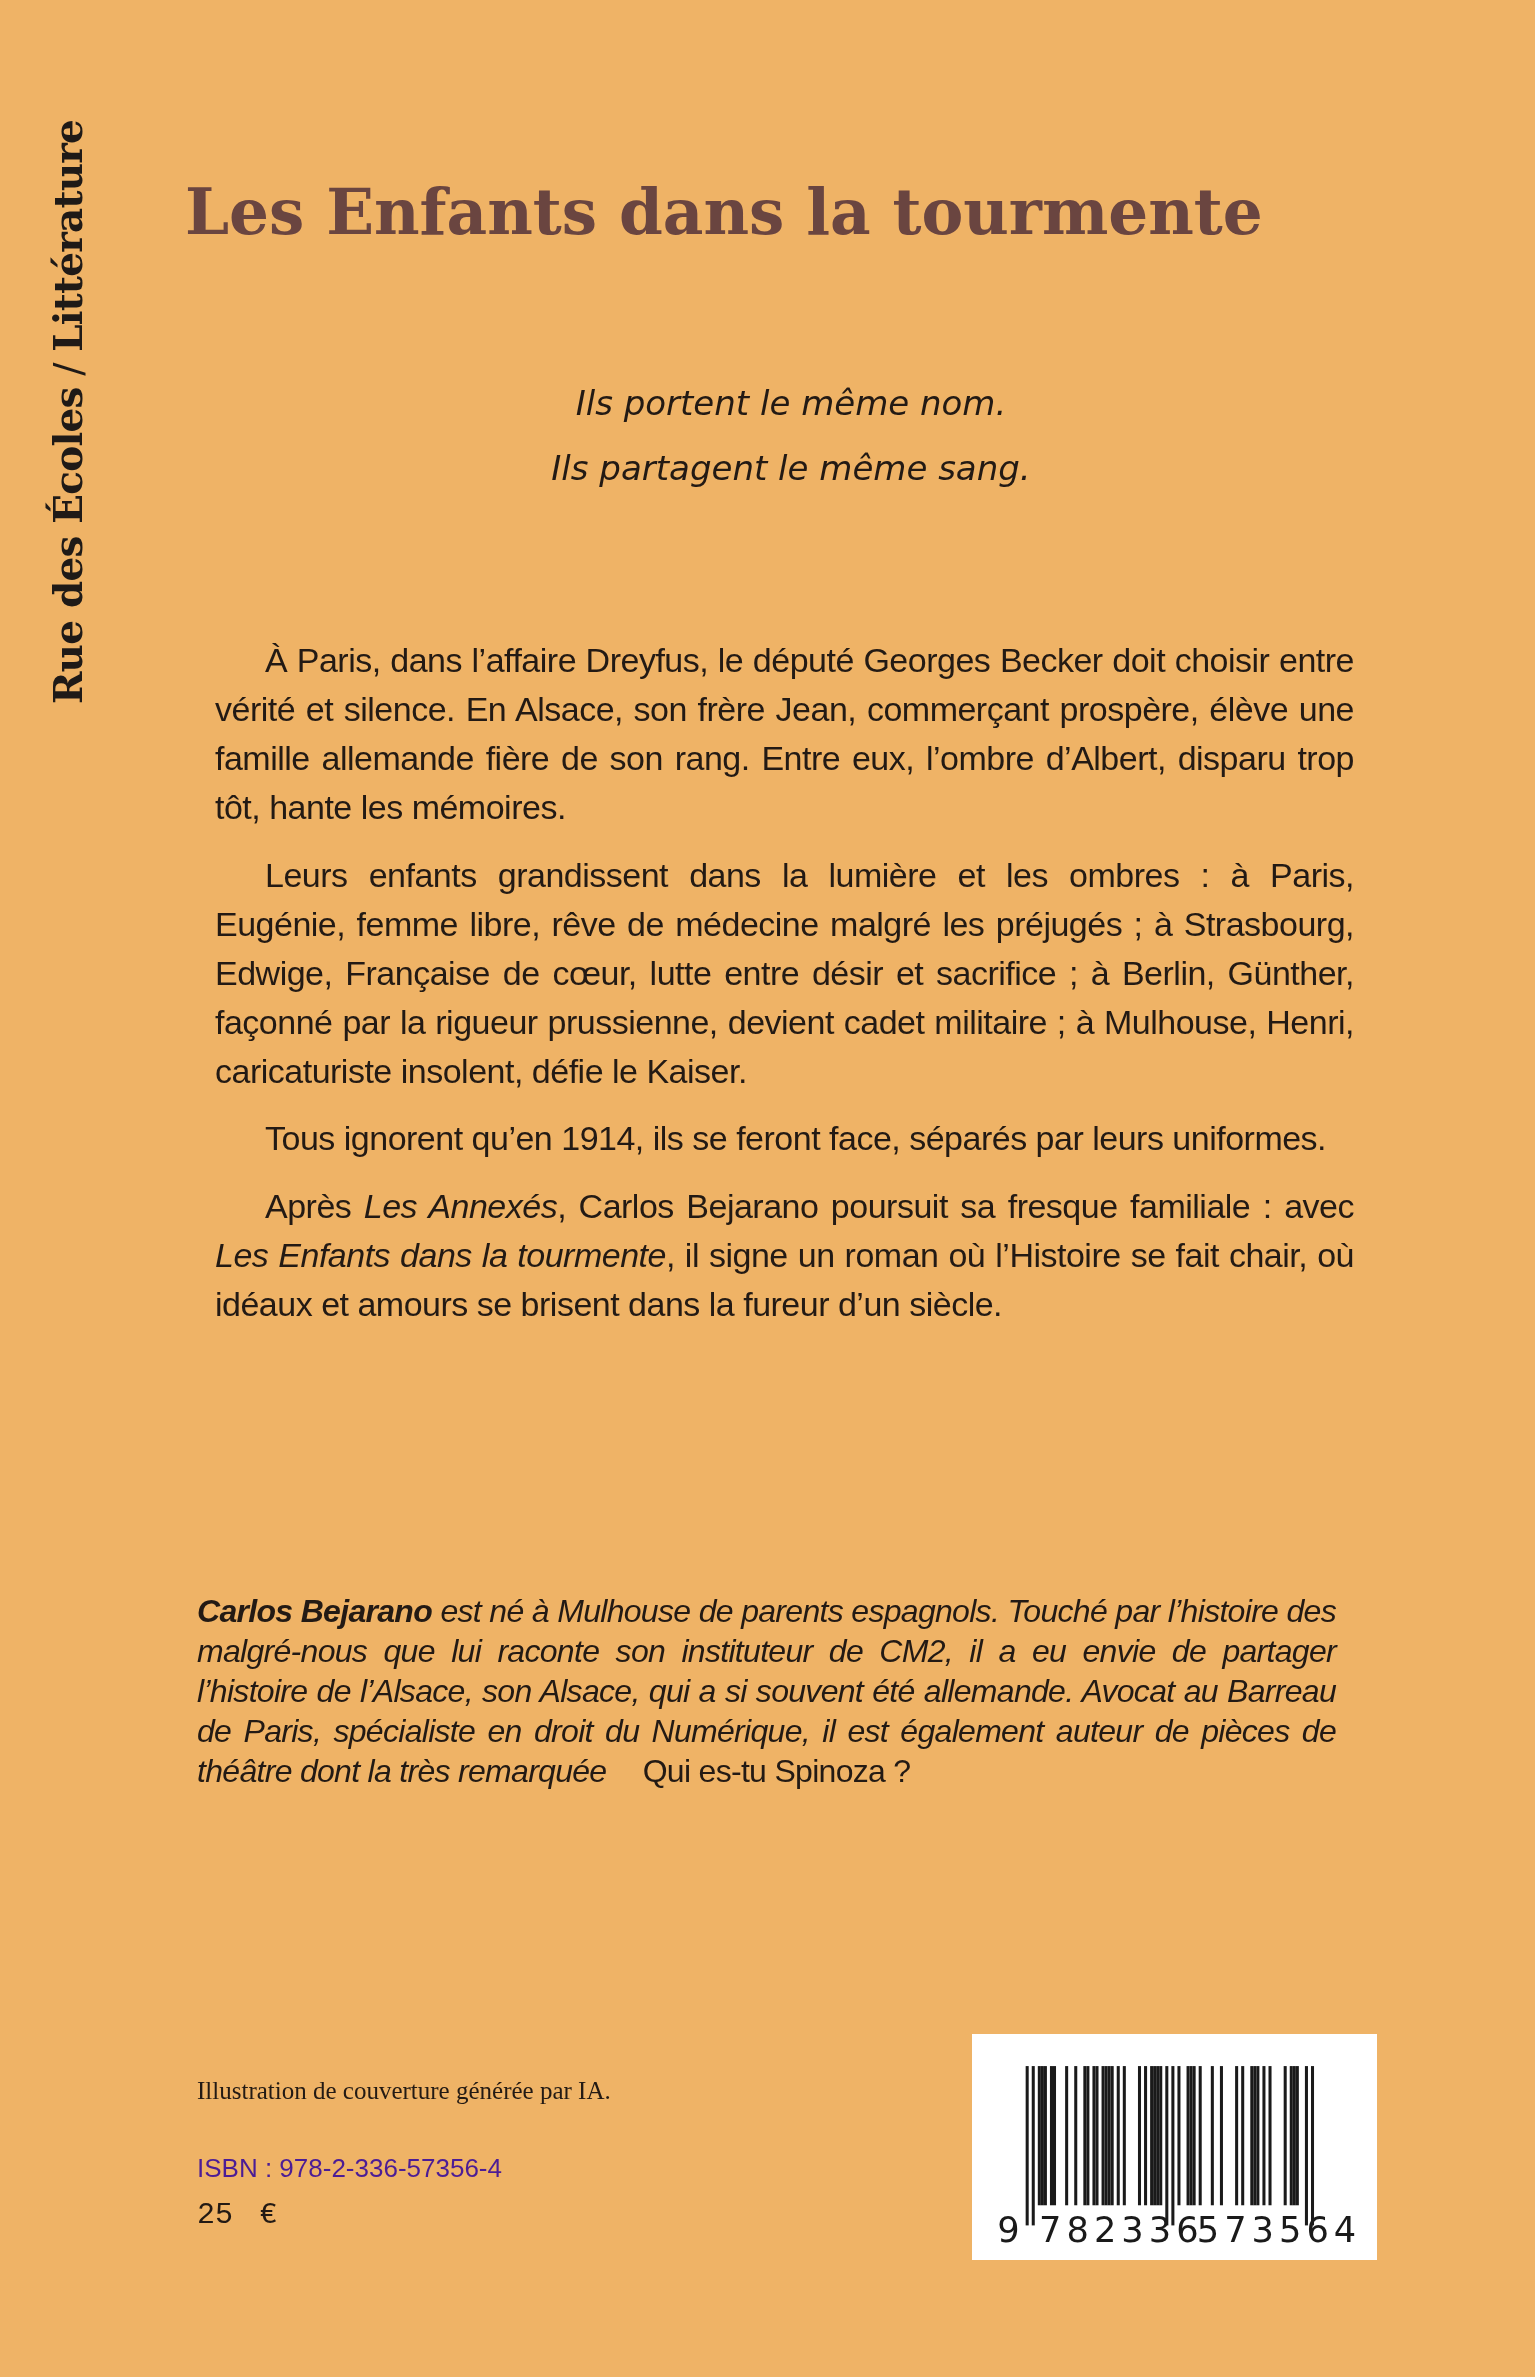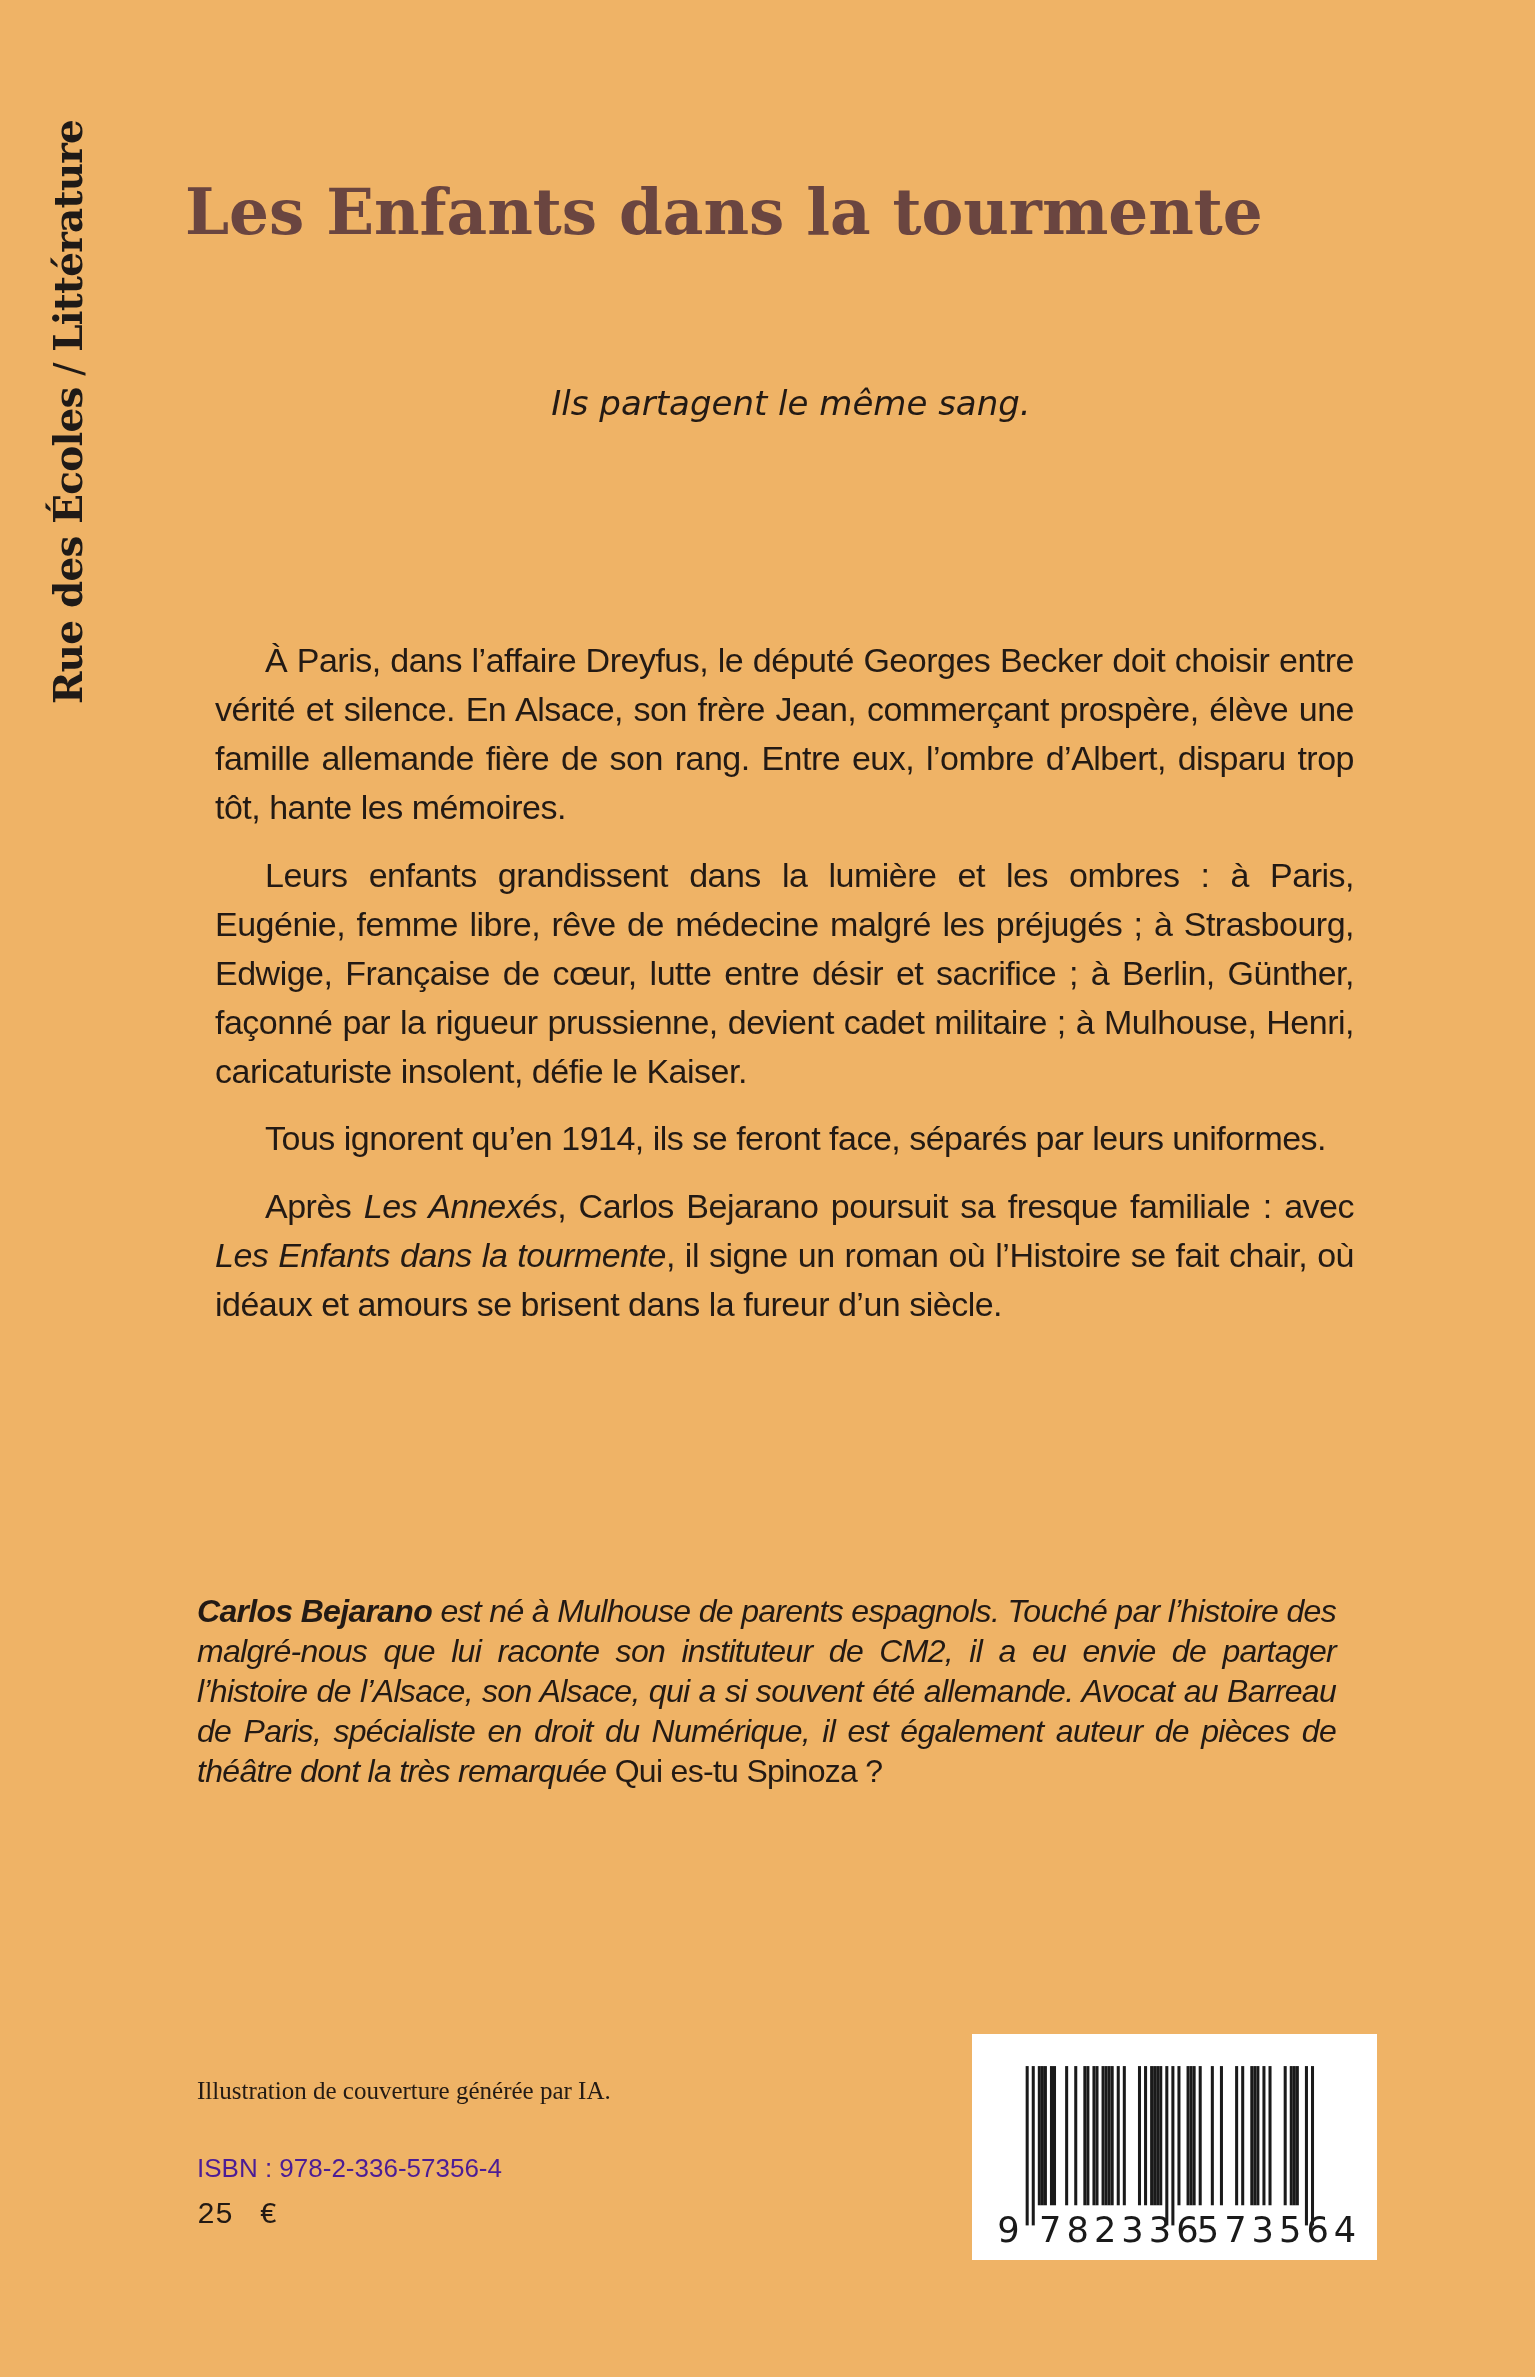--- a/index.html
+++ b/index.html
@@ -82,21 +82,21 @@
     width: 1139px;
     font-family: "Liberation Sans", sans-serif;
     font-style: italic;
     font-size: 32px;
     line-height: 40px;
     text-align: justify;
     color: #231a14;
     letter-spacing: -0.7px;
   }
   .bio strong { font-weight: bold; }
-  .bio .upright { font-style: normal; }
+  .bio .upright { font-style: normal; margin-left: 28px; }
   .credit {
     position: absolute;
     left: 197px;
     top: 2077px;
     font-family: Liberation Serif, serif;
     font-size: 25px;
     color: #231a14;
     white-space: nowrap;
   }
   .isbn {
@@ -133,20 +133,21 @@
 
 <div class="spine">
   <div class="spine-text">
     <span>Rue des Écoles</span><span class="light"> / </span><span>Littérature</span>
   </div>
 </div>
 
 <h1 class="title">Les Enfants dans la tourmente</h1>
 
 <div class="tagline">
+  <div>Ils portent le même nom.</div>
   <div>Ils partagent le même sang.</div>
 </div>
 
 <div class="body">
   <p>À Paris, dans l’affaire Dreyfus, le député Georges Becker doit choisir entre vérité et silence. En Alsace, son frère Jean, commerçant prospère, élève une famille allemande fière de son rang. Entre eux, l’ombre d’Albert, disparu trop tôt, hante les mémoires.</p>
   <p>Leurs enfants grandissent dans la lumière et les ombres : à Paris, Eugénie, femme libre, rêve de médecine malgré les préjugés ; à Strasbourg, Edwige, Française de cœur, lutte entre désir et sacrifice ; à Berlin, Günther, façonné par la rigueur prussienne, devient cadet militaire ; à Mulhouse, Henri, caricaturiste insolent, défie le Kaiser.</p>
   <p>Tous ignorent qu’en 1914, ils se feront face, séparés par leurs uniformes.</p>
   <p><span>Après </span><em>Les Annexés</em><span>, Carlos Bejarano poursuit sa fresque familiale : avec </span><em>Les Enfants dans la tourmente</em><span>, il signe un roman où l’Histoire se fait chair, où idéaux et amours se brisent dans la fureur d’un siècle.</span></p>
 </div>
 

